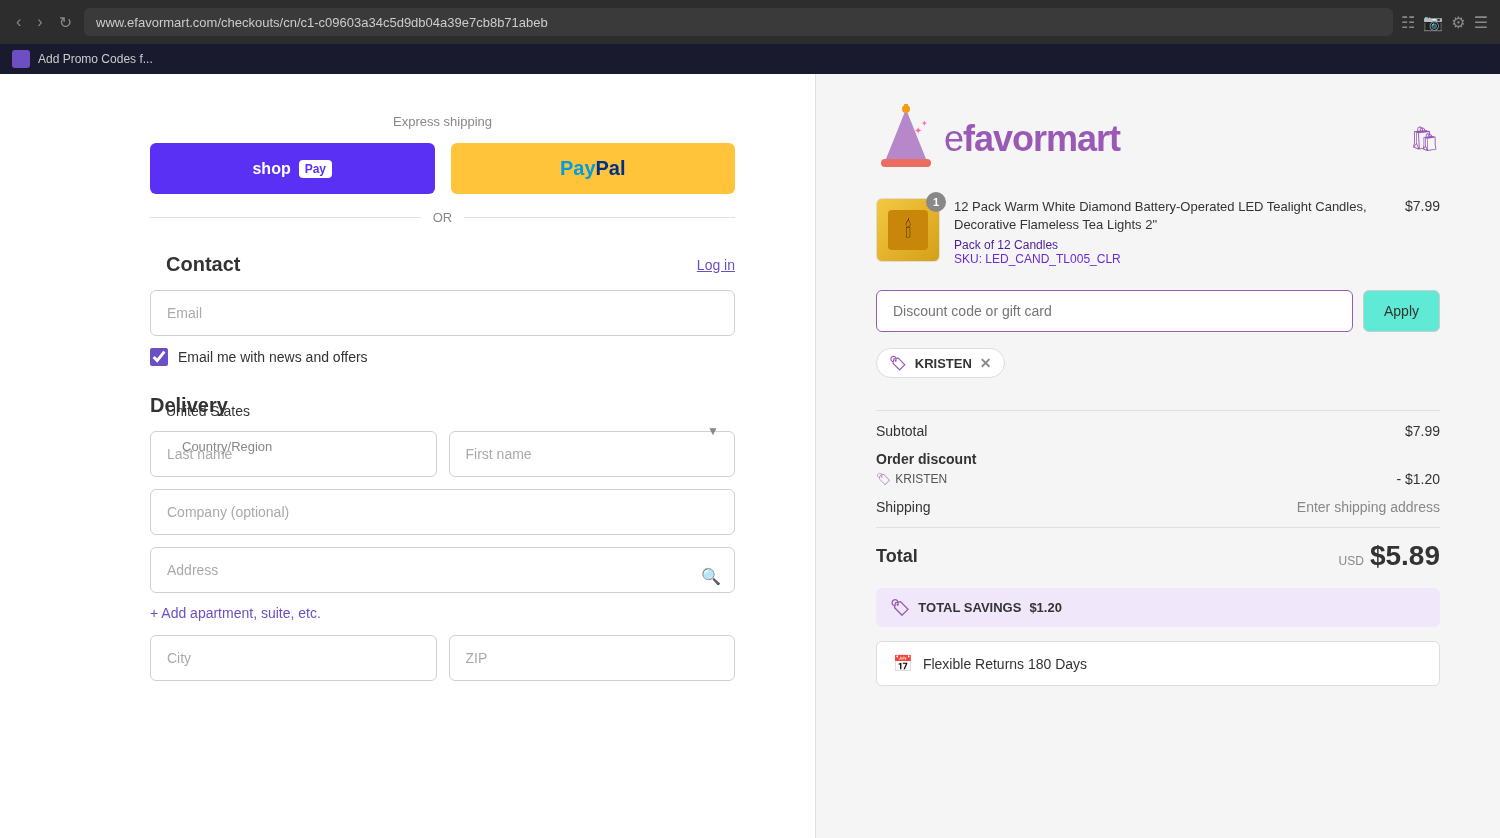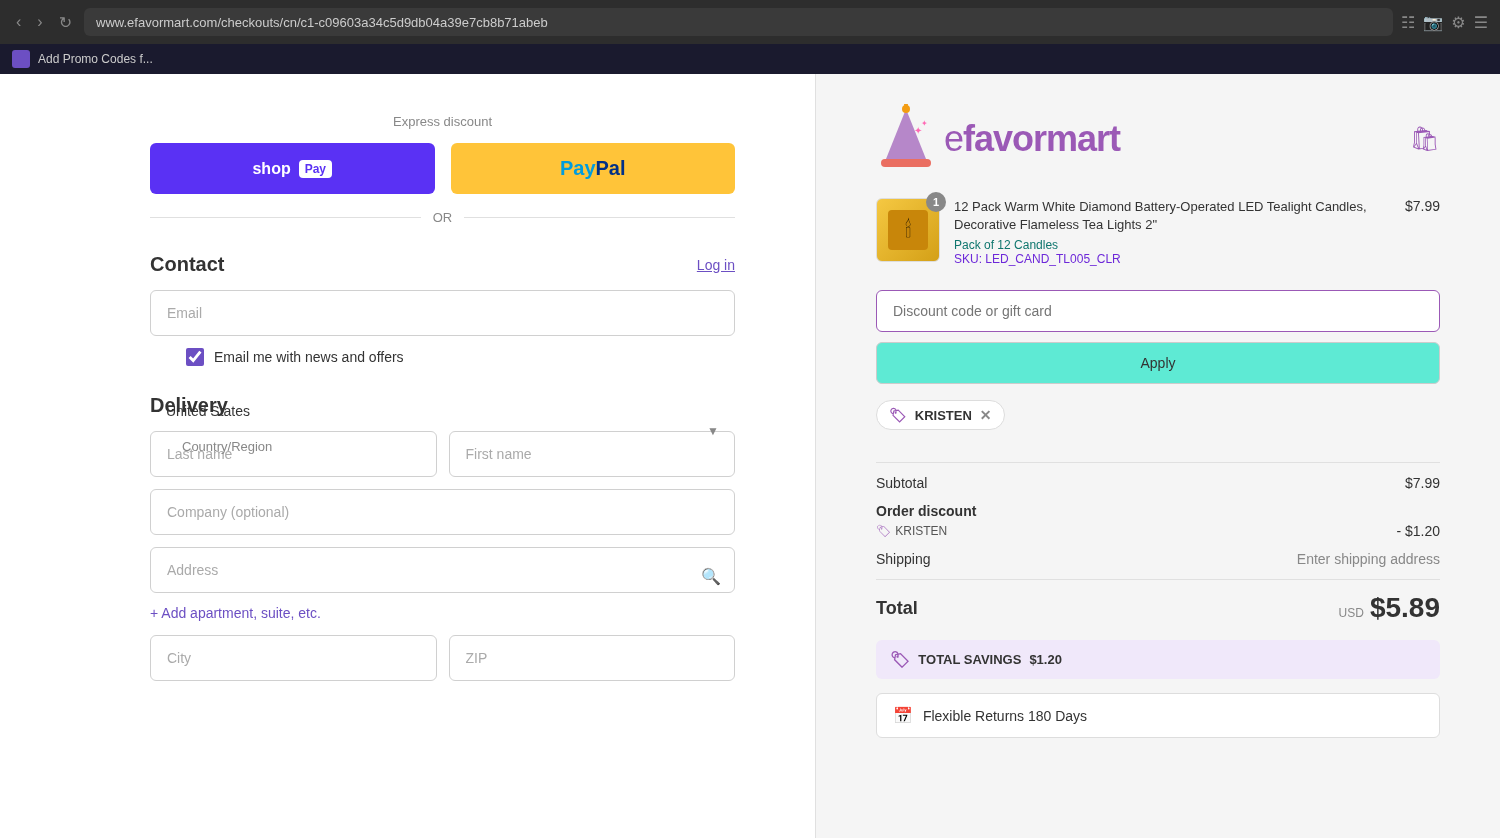--- a/index.html
+++ b/index.html
@@ -130,20 +130,21 @@
       height: 1px;
       background: #e0e0e0;
     }
 
     
     .section-header {
       display: flex;
       justify-content: space-between;
       align-items: center;
       margin-bottom: 14px;
+      margin-left: 16px;
     }
     .section-title {
       font-size: 20px;
       font-weight: 600;
       color: #333;
     }
     .login-link {
       color: #6c4fc3;
       text-decoration: underline;
       font-size: 14px;
@@ -161,21 +162,20 @@
       outline: none;
       margin-bottom: 12px;
     }
     .form-input::placeholder { color: #aaa; }
 
     .checkbox-row {
       display: flex;
       align-items: center;
       gap: 10px;
       margin-bottom: 28px;
-      margin-left: 36px;
     }
     .checkbox-input {
       width: 18px;
       height: 18px;
       accent-color: #6c4fc3;
       cursor: pointer;
     }
     .checkbox-label { font-size: 14px; color: #333; }
 
     
@@ -307,30 +307,29 @@
       width: 20px;
       height: 20px;
       font-size: 11px;
       display: flex;
       align-items: center;
       justify-content: center;
       font-weight: 700;
     }
     .product-details { flex: 1; }
     .product-name { font-size: 13px; color: #333; line-height: 1.4; margin-bottom: 4px; }
-    .product-variant { font-size: 12px; color: #0f766e; }
+    .product-variant { font-size: 12px; color: #4c1d95; }
     .product-sku { font-size: 12px; color: #6d28d9; }
     .product-price { font-size: 14px; color: #333; font-weight: 500; white-space: nowrap; }
 
     
     .discount-row {
       display: flex;
       gap: 10px;
       margin-bottom: 16px;
-      flex-direction: column;
     }
     .discount-input {
       flex: 1;
       border: 1.5px solid #9b59b6;
       border-radius: 6px;
       padding: 12px 16px;
       font-size: 14px;
       color: #aaa;
       background: #fff;
       outline: none;
@@ -447,21 +446,21 @@
 <div class="ext-bar">
   <span class="ext-icon"></span>
   <span class="ext-text">Add Promo Codes f...</span>
 </div>
 
 <div class="page-layout">
 
   <div class="left-panel">
 
     
-    <div class="express-checkout-label">Express discount</div>
+    <div class="express-checkout-label">Express shipping</div>
     <div class="express-buttons">
       <button class="shop-pay-btn">
         <span class="shop-pay-text">shop</span>
         <span class="shop-pay-badge">Pay</span>
       </button>
       <button class="paypal-btn">
         <span class="paypal-text"><span>Pay</span>Pal</span>
       </button>
     </div>
 

